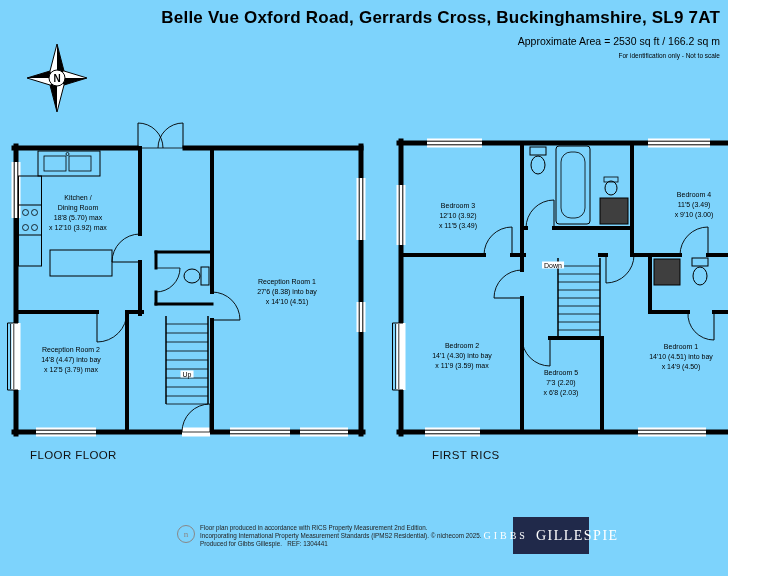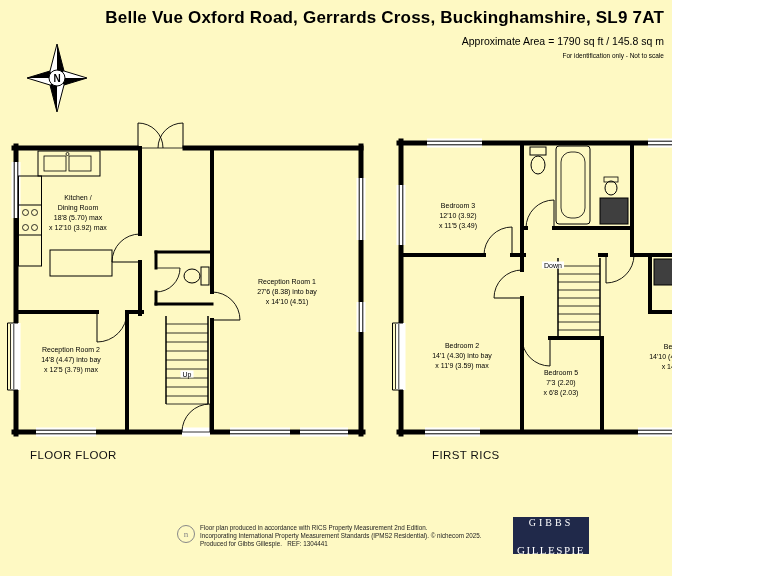--- a/index.html
+++ b/index.html
@@ -1,16 +1,16 @@
 <!DOCTYPE html>
 <html><head>
 <meta charset="utf-8">
 <style>
   html,body{margin:0;padding:0;background:#fff;}
-  .stage{position:relative;width:672px;height:576px;background:#fef9c3;overflow:hidden;
+  .stage{position:relative;width:728px;height:576px;background:#7dd3fc;overflow:hidden;
          font-family:"Liberation Sans",sans-serif;color:#000;}
   .header{position:absolute;top:8px;right:8px;text-align:right;}
   .title{font-size:17px;font-weight:bold;letter-spacing:0.2px;}
   .area{font-size:10.5px;margin-top:7px;}
   .note{font-size:6.5px;margin-top:5px;}
   svg{position:absolute;left:0;top:0;}
   .w5{stroke:#000;stroke-width:5;fill:none;stroke-linecap:square}
   .w4{stroke:#000;stroke-width:4;fill:none;stroke-linecap:square}
   .w3{stroke:#000;stroke-width:3;fill:none;stroke-linecap:square}
   .r15{stroke:#000;stroke-width:1.5;fill:none}
@@ -23,33 +23,33 @@
               font-size:7px;line-height:1.45;white-space:nowrap;}
   .small-label{position:absolute;transform:translate(-50%,-50%);font-size:7px;
                background:#fff;padding:0 2px;}
   .floor-label{position:absolute;font-size:11.5px;letter-spacing:0.4px;color:#111;}
   .footer-line{position:absolute;left:200px;font-size:6.3px;line-height:1;color:#222;}
   .nichecom{position:absolute;left:177px;top:525px;width:16px;height:16px;border:1.2px solid #888;
             border-radius:50%;color:#888;font-size:9px;display:flex;align-items:center;justify-content:center;
             font-family:"Liberation Serif",serif;}
   .nichecom::after{content:"n";}
   .brand-box{position:absolute;left:513px;top:517px;width:76px;height:37px;background:#20294a;
-             display:flex;flex-direction:column;align-items:center;gap:16px;}
+             display:flex;flex-direction:row;align-items:center;justify-content:center;gap:8px;}
   .brand-l1{color:#fff;font-family:"Liberation Serif",serif;font-size:10px;letter-spacing:3px;}
-  .brand-l2{color:#fff;font-family:"Liberation Serif",serif;font-size:11px;letter-spacing:1.5px;}
+  .brand-l2{color:#fff;font-family:"Liberation Serif",serif;font-size:14px;letter-spacing:1.5px;}
   text{font-family:"Liberation Sans",sans-serif;}
 </style>
 </head>
 <body>
 
 <div class="stage">
 
   <div class="header">
     <div class="title">Belle Vue Oxford Road, Gerrards Cross, Buckinghamshire, SL9 7AT</div>
-    <div class="area">Approximate Area = 1790 sq ft / 145.8 sq m</div>
+    <div class="area">Approximate Area = 2530 sq ft / 166.2 sq m</div>
     <div class="note">For identification only - Not to scale</div>
   </div>
 
   <svg width="768" height="576" viewBox="0 0 768 576">
 
     <g>
       <path d="M57 44 L64 71 L87 78 L64 85 L57 112 L50 85 L27 78 L50 71 Z" fill="#fff" stroke="#000" stroke-width="1"></path>
       <path d="M57 44 L64 71 L57 78 Z" fill="#000"></path>
       <path d="M87 78 L64 85 L57 78 Z" fill="#000"></path>
       <path d="M57 112 L50 85 L57 78 Z" fill="#000"></path>

